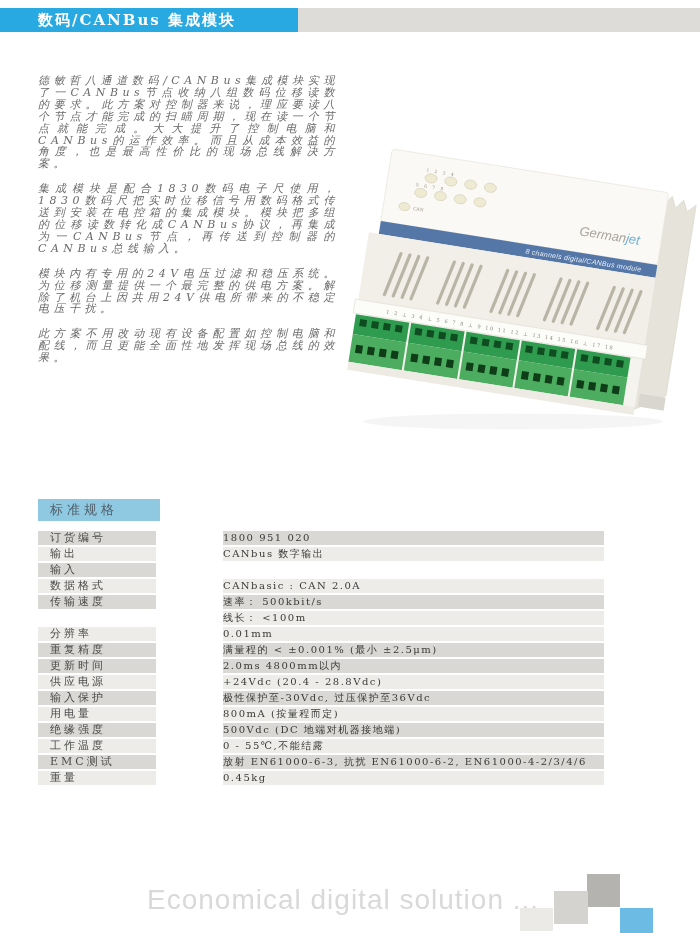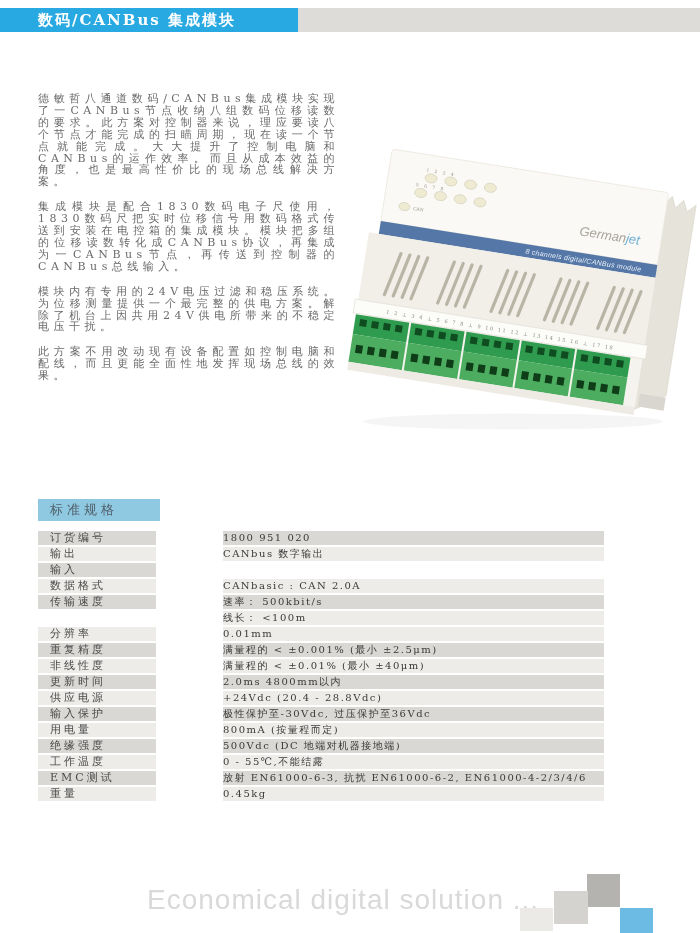--- a/index.html
+++ b/index.html
@@ -7,22 +7,22 @@
   .page{position:relative;width:700px;height:933px;background:#fff;overflow:hidden;}
 
   
   .header{position:absolute;top:8px;left:0;width:636px;height:24px;}
   .header-blue{position:absolute;left:0;top:0;width:298px;height:24px;background:var(--header-blue,#29A9E1);}
   .header-gray{position:absolute;left:298px;top:0;width:402px;height:24px;background:var(--header-gray,#DDDCD8);}
   .header-title{position:absolute;left:38px;top:0;height:24px;line-height:24px;color:#fff;
     font-size:15px;font-weight:bold;letter-spacing:2px;}
 
   
-  .intro{position:absolute;left:38px;top:93px;width:301px;color:#6a6a6a;font-size:11px;
-    line-height:11.9px;letter-spacing:4.5px;text-align:justify;}
+  .intro{position:absolute;left:38px;top:75px;width:301px;color:#6a6a6a;font-size:11px;
+    line-height:11.9px;letter-spacing:4.5px;text-align:justify;font-style:italic;}
   .intro p{margin:0 0 13px 0;}
 
   
   .photo{position:absolute;left:338px;top:122px;width:360px;height:315px;}
 
   
   .spec-title{position:absolute;left:38px;top:499px;width:122px;height:22px;box-sizing:border-box;
     background:var(--spec-blue,#8FC9E1);color:#52616b;font-size:13px;font-weight:normal;
     letter-spacing:4px;line-height:22px;padding-left:12px;}
   .spec-table{position:absolute;left:38px;top:531px;width:566px;font-family:"DejaVu Serif","Liberation Serif",serif;}
@@ -219,24 +219,20 @@
       <div class="spec-group">
         <div class="spec-row">
           <div class="spec-label tone-light">分辨率</div>
           <div class="spec-value tone-light">0.01mm</div>
         </div>
         <div class="spec-row">
           <div class="spec-label tone-dark">重复精度</div>
           <div class="spec-value tone-dark">满量程的 &lt; ±0.001% (最小 ±2.5μm)</div>
         </div>
         <div class="spec-row">
-          <div class="spec-label tone-light">非线性度</div>
-          <div class="spec-value tone-light">满量程的 &lt; ±0.01% (最小 ±40μm)</div>
-        </div>
-        <div class="spec-row">
           <div class="spec-label tone-dark">更新时间</div>
           <div class="spec-value tone-dark">2.0ms 4800mm以内</div>
         </div>
       </div>
       <div class="spec-group">
         <div class="spec-row">
           <div class="spec-label tone-light">供应电源</div>
           <div class="spec-value tone-light">+24Vdc (20.4 - 28.8Vdc)</div>
         </div>
         <div class="spec-row">

